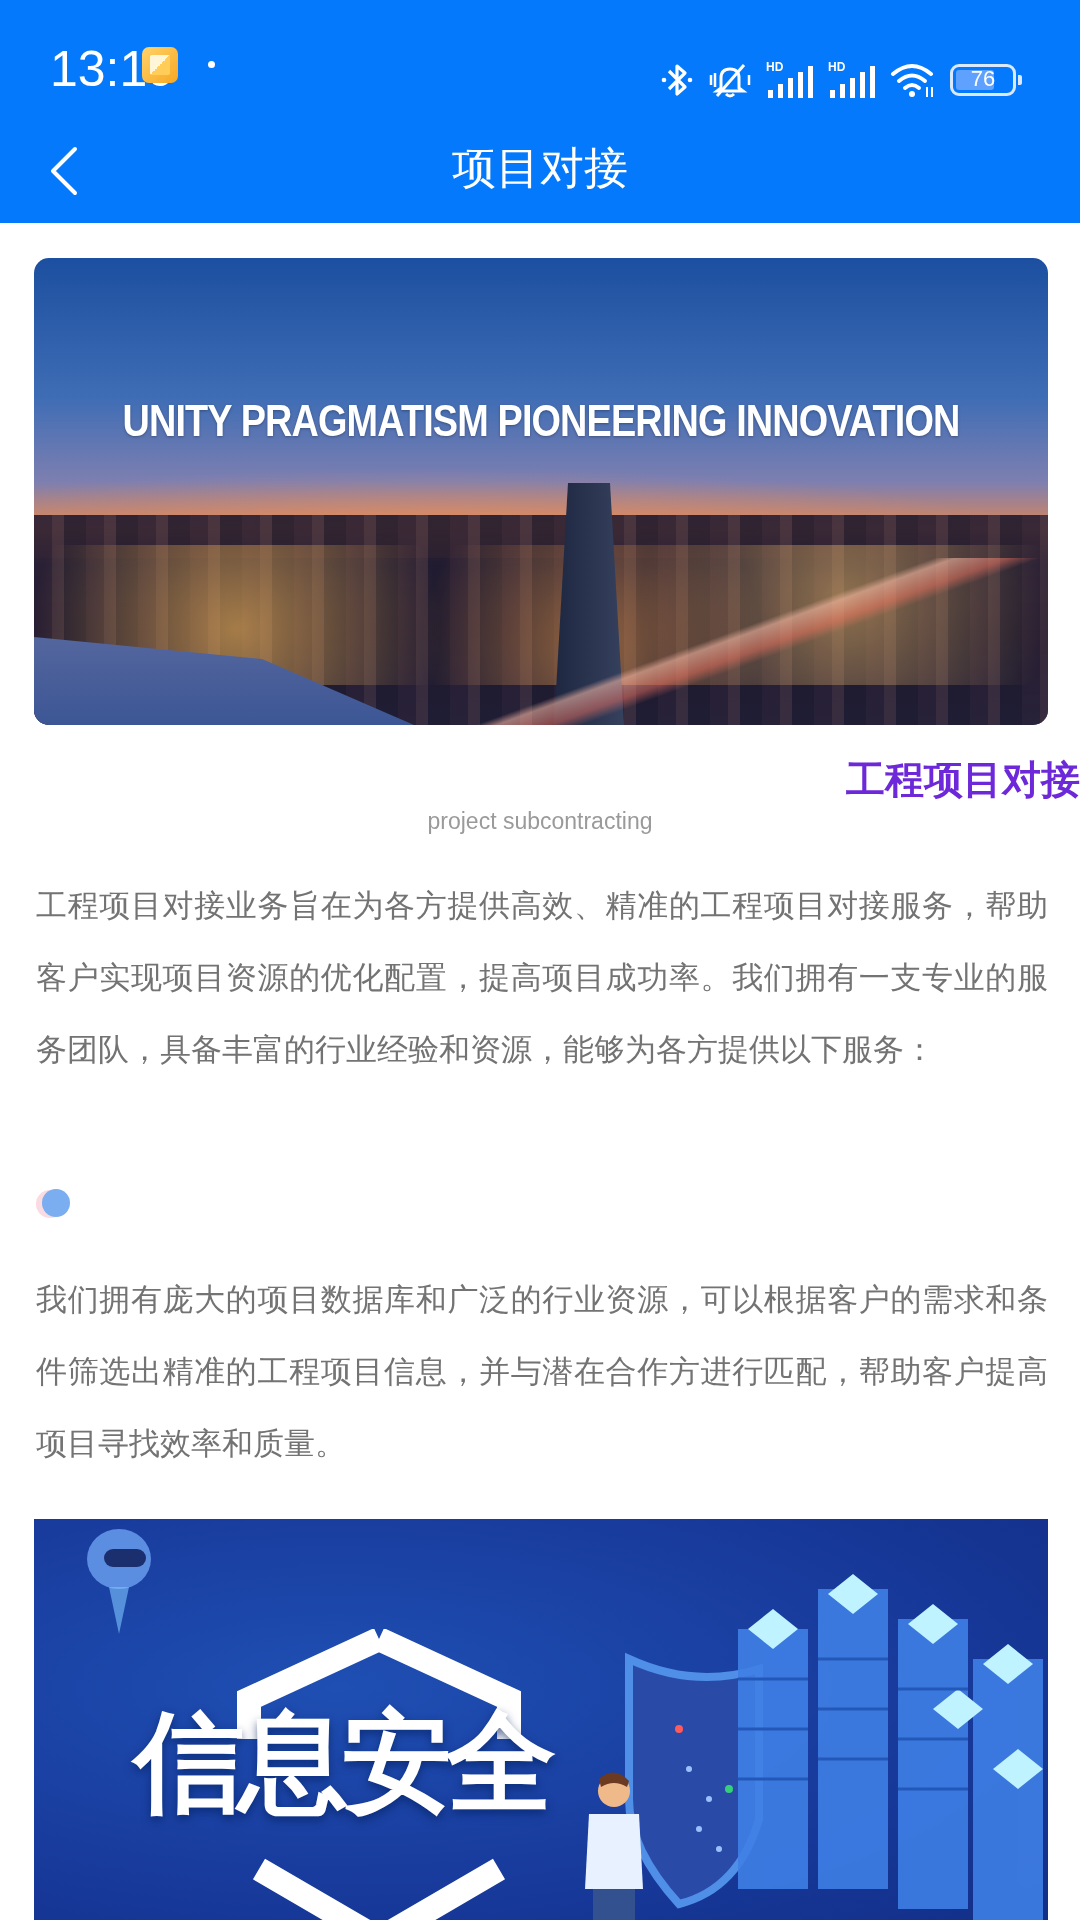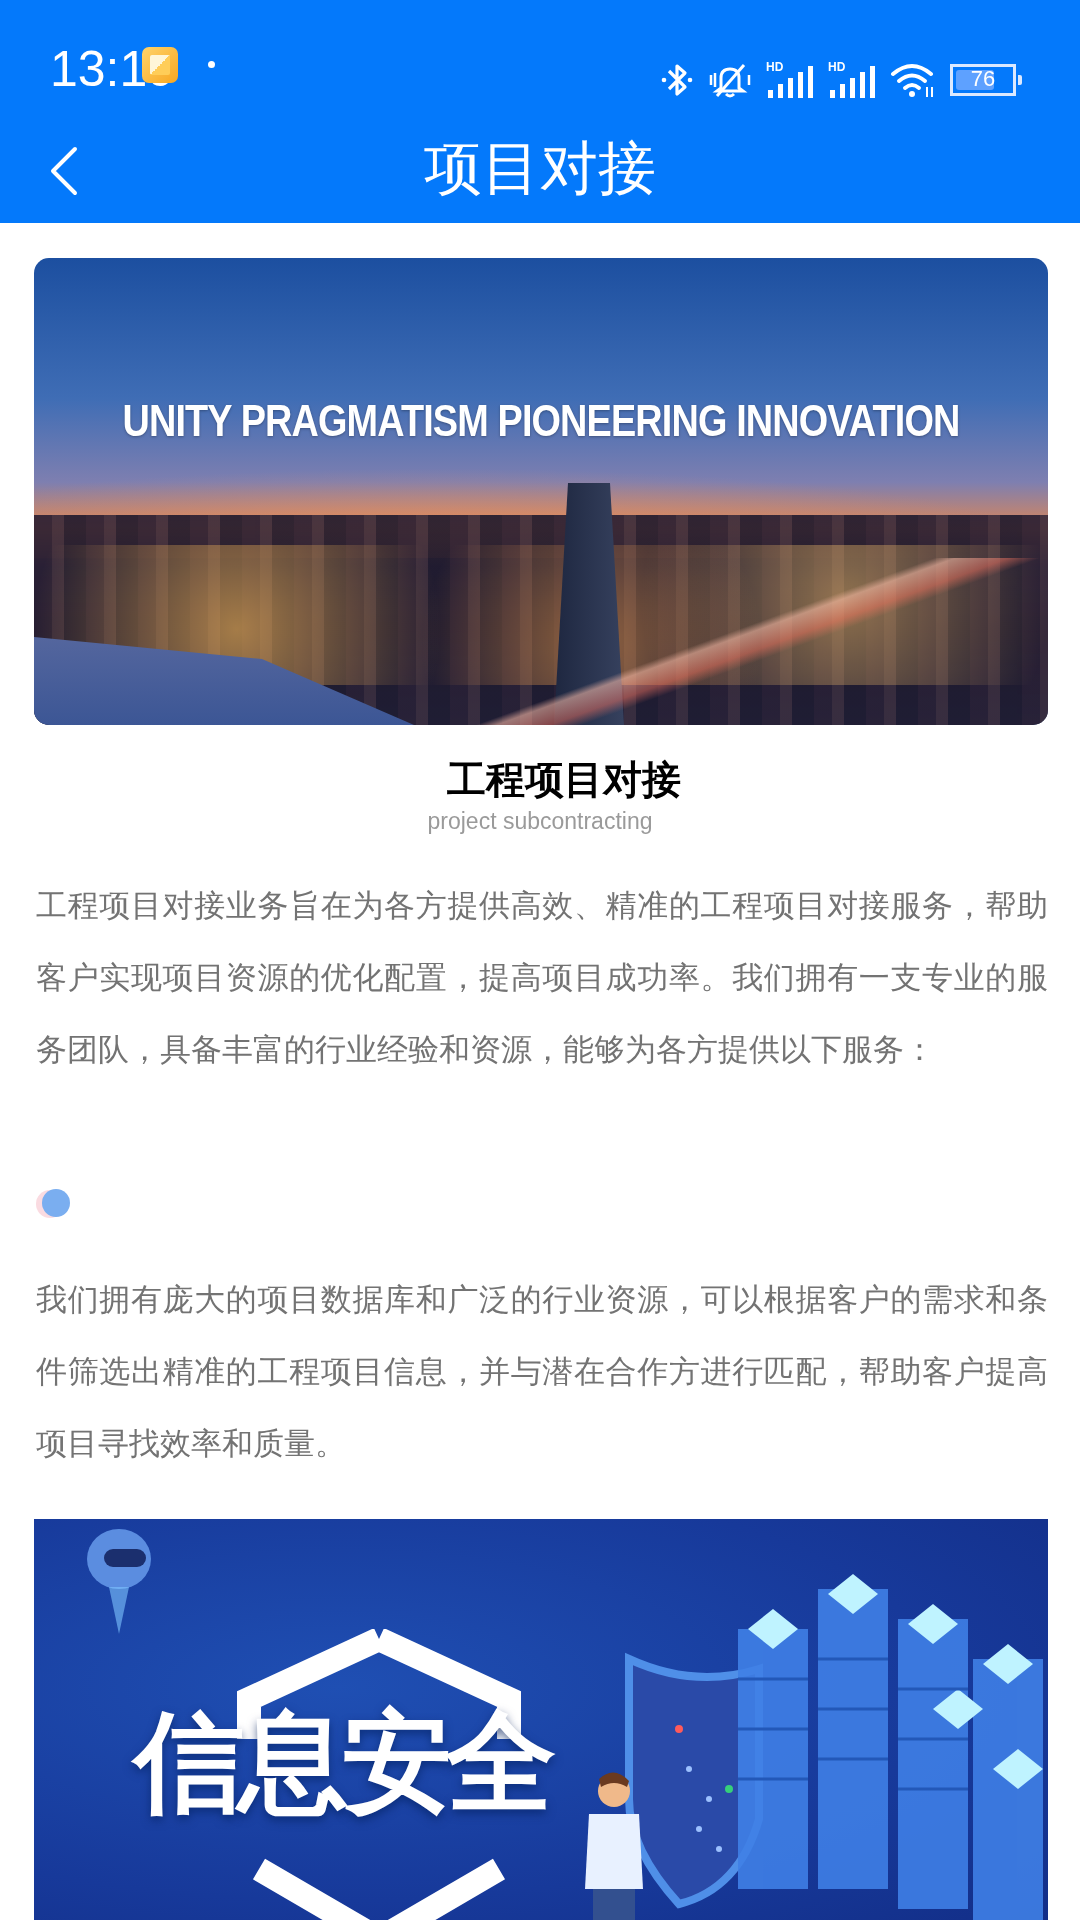--- a/index.html
+++ b/index.html
@@ -10,28 +10,28 @@
   .header { position: absolute; left: 0; top: 0; width: 1080px; height: 223px; background: #0479fb; }
   .status-bar { position: absolute; left: 0; top: 0; width: 1080px; height: 128px; color: #fff; }
   .status-time { position: absolute; left: 50px; top: 40px; font-size: 50px; font-family: "Liberation Sans", sans-serif; color: #fff; letter-spacing: 0px; }
   .notif-icon { position: absolute; left: 142px; top: 47px; width: 36px; height: 36px; border-radius: 7px;
     background: linear-gradient(135deg, #ffd36a, #f7a722); }
   .notif-icon::after { content: ""; position: absolute; left: 8px; top: 8px; width: 20px; height: 20px; border-radius: 2px;
     background: linear-gradient(135deg, #fff6d8 0%, #fff6d8 50%, #ffcd58 50%, #ffcd58 100%); }
   .dot-icon { position: absolute; left: 208px; top: 61px; width: 7px; height: 7px; border-radius: 50%; background: #fff; }
   .status-right { position: absolute; right: 64px; top: 60px; height: 40px; display: flex; align-items: center; gap: 14px; }
   .status-right svg { display: block; }
-  .battery { position: relative; width: 66px; height: 32px; border: 3px solid #dbe9ff; border-radius: 0; }
+  .battery { position: relative; width: 66px; height: 32px; border: 3px solid #dbe9ff; border-radius: 9px; }
   .battery-fill { position: absolute; left: 3px; top: 3px; bottom: 3px; width: 38px; background: #5ea1ff; border-radius: 3px; }
   .battery-text { position: absolute; left: 0; right: 0; top: -1px; text-align: center; font-size: 22px; color: #fff; font-family: "Liberation Sans", sans-serif; }
   .battery-tip { position: absolute; right: -9px; top: 8px; width: 4px; height: 10px; background: #dbe9ff; border-radius: 0 2px 2px 0; }
 
   .nav-bar { position: absolute; left: 0; top: 128px; width: 1080px; height: 95px; }
   .back-button { position: absolute; left: 30px; top: 8px; width: 70px; height: 70px; display: flex; align-items: center; justify-content: center; cursor: pointer; }
-  .nav-title { position: absolute; left: 0; right: 0; top: 10px; text-align: center; font-size: 58px; color: #fff; line-height: 60px; }
+  .nav-title { position: absolute; left: 0; right: 0; top: 10px; text-align: center; font-size: 44px; color: #fff; line-height: 60px; }
 
   
   .content { position: absolute; left: 0; top: 223px; width: 1080px; }
   .banner { position: absolute; left: 34px; top: 35px; width: 1014px; height: 467px; overflow: hidden;
     background: linear-gradient(180deg, #1c4fa0 0%, #3f6db5 30%, #7e7fb0 48%, #d98659 58%, #3a3550 66%, #221d33 80%, #334a7a 100%); border-radius: 15px; }
   .banner-sky-glow { position: absolute; left: 0; right: 0; top: 210px; height: 90px;
     background: radial-gradient(ellipse at 40% 80%, rgba(255,150,80,0.55), rgba(255,150,80,0) 70%); }
   .banner-city { position: absolute; left: 0; right: 0; bottom: 0; height: 210px;
     background:
       repeating-linear-gradient(90deg, rgba(40,30,50,0.95) 0 18px, rgba(60,45,60,0.9) 18px 30px, rgba(30,25,45,0.95) 30px 52px),
@@ -46,21 +46,21 @@
   .banner-tower { position: absolute; left: 520px; top: 225px; width: 70px; height: 242px;
     background: linear-gradient(90deg, #1e2740, #36415e); clip-path: polygon(20% 0, 80% 0, 100% 100%, 0 100%); }
   .banner-bridge { position: absolute; left: 420px; top: 300px; width: 600px; height: 170px;
     background: linear-gradient(160deg, transparent 45%, rgba(255,190,170,0.55) 47%, rgba(255,120,100,0.45) 52%, transparent 55%); }
   .banner-en { position: absolute; left: 0; right: 0; top: 138px; text-align: center; color: #ffffff;
     font-family: "Liberation Sans", sans-serif; font-weight: bold; font-size: 44px; letter-spacing: -1px;
     transform: scaleX(0.86); transform-origin: center; text-shadow: 0 1px 3px rgba(0,0,0,0.3); }
   .banner-cn { position: absolute; left: 0; right: 0; top: 197px; text-align: center; color: #ffffff;
     font-size: 44px; letter-spacing: 2px; text-shadow: 0 1px 3px rgba(0,0,0,0.3); }
 
-  .section-title { position: absolute; left: 0; right: 0; top: 530px; text-align: center; font-size: 39px; font-weight: bold; color: #000000; margin-left: 48px; }
+  .section-title { position: absolute; left: 0; right: 0; top: 530px; text-align: right; font-size: 39px; font-weight: bold; color: #6d28d9; margin-left: 48px; }
   .section-subtitle { position: absolute; left: 0; right: 0; top: 585px; text-align: center; font-size: 23px; color: #9a9a9a; font-family: "Liberation Sans", sans-serif; }
 
   .paragraph { position: absolute; left: 36px; width: 1012px; font-size: 31px; line-height: 72px; color: #737373; text-align: justify; }
   .intro { top: 646px; }
   .feature-heading { position: absolute; left: 36px; top: 955px; height: 50px; display: flex; align-items: center; }
   .feature-dot { position: relative; width: 36px; height: 30px; margin-right: 22px; }
   .feature-dot::before { content: ""; position: absolute; left: 0; top: 2px; width: 28px; height: 28px; border-radius: 50%; background: rgba(245,190,200,0.55); }
   .feature-dot::after { content: ""; position: absolute; left: 6px; top: 1px; width: 28px; height: 28px; border-radius: 50%; background: #7aaef0; }
   .feature-title { font-size: 37px; font-weight: bold; color: #333333; }
   .feature-desc { top: 1040px; }

